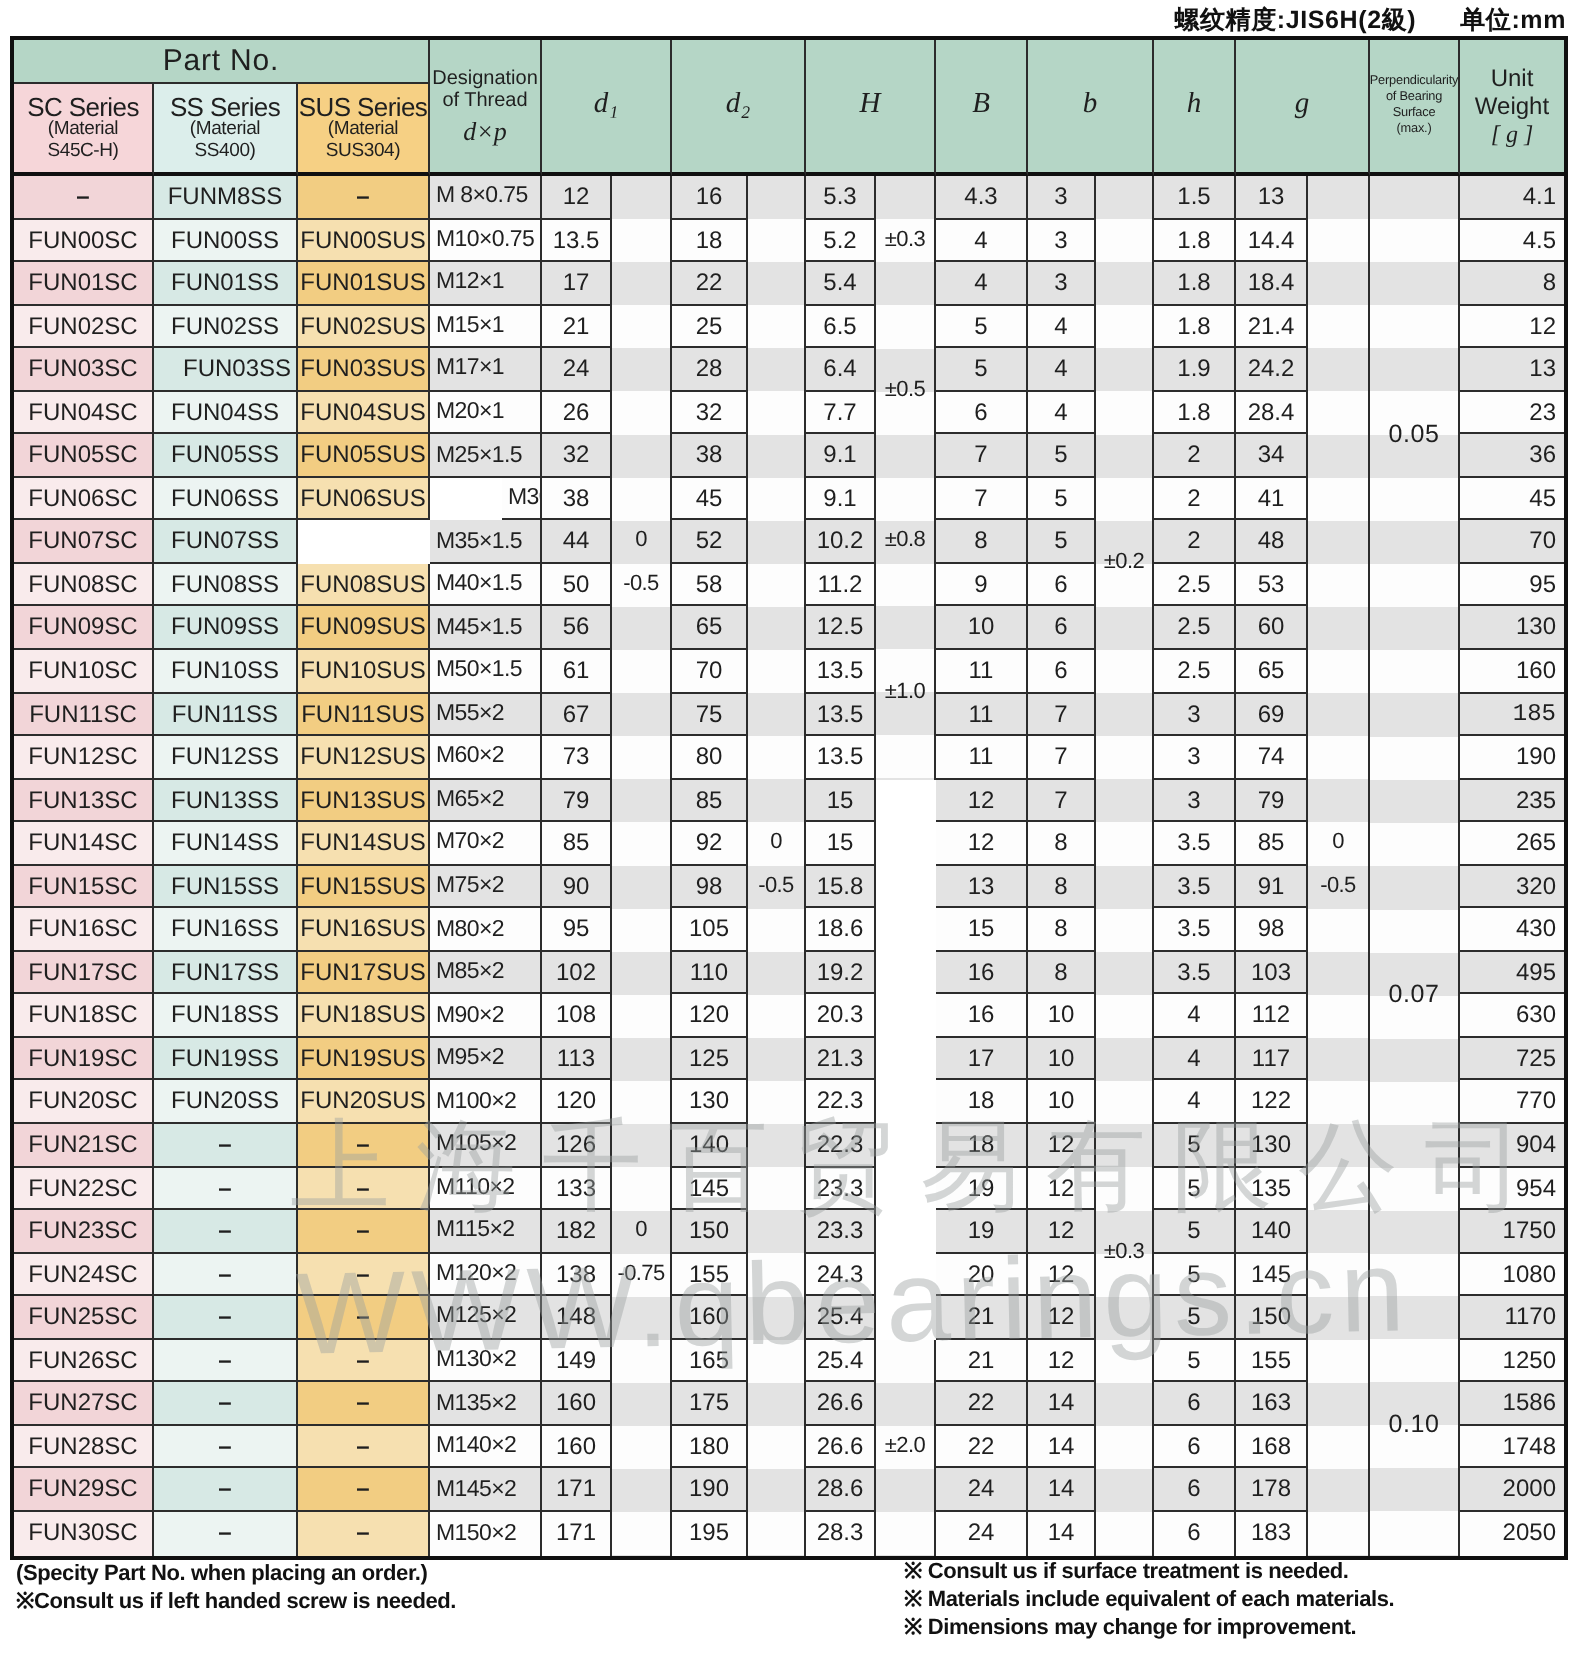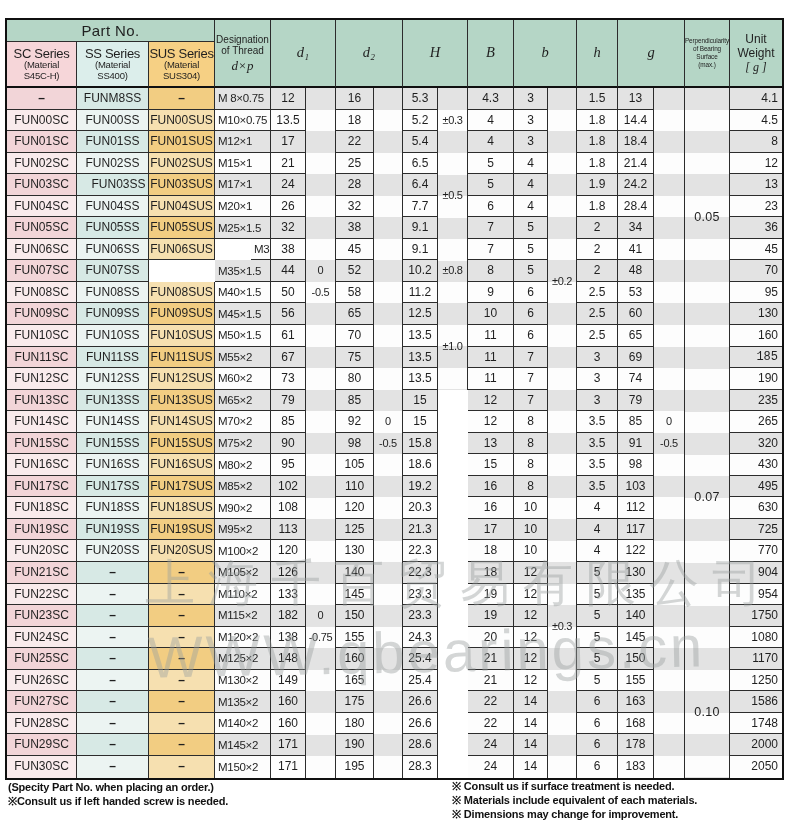--- a/index.html
+++ b/index.html
@@ -76,20 +76,24 @@
   
   .wm { position: absolute; color: #9aa0a0; opacity: .42; pointer-events: none; white-space: nowrap; z-index: 5; }
   #wm1 { left: 145px; top: 550px; font-size: 50px; letter-spacing: 13px; }
   #wm2 { left: 148px; top: 618px; font-size: 58px; letter-spacing: 3px; transform: rotate(-1.2deg); font-family: "Liberation Sans", sans-serif; }
 </style>
 </head>
 <body>
 
 <div id="page">
 
+  <div id="title">
+    <span>螺纹精度:JIS6H(2級)</span>
+    <span>单位:mm</span>
+  </div>
 
   <div id="tbl">
 
     <div class="cell hd hd-partno" style="grid-column:1/4;grid-row:1">Part No.</div>
 
     <div class="cell sc-h hb2" style="grid-column:1;grid-row:2">
       <div class="ser">SC Series</div>
       <div class="mat">(Material
 S45C-H)</div>
     </div>
@@ -527,20 +531,23 @@
       </div>
       <div class="cell mg mg-even" style="grid-area: 6 / 10 / 10;">
         <div class="tol-line">±0.5</div>
       </div>
       <div class="cell mg mg-even" style="grid-area: 10 / 10 / 13;">
         <div class="tol-line">±0.8</div>
       </div>
       <div class="cell mg mg-odd" style="grid-area: 13 / 10 / 17;">
         <div class="tol-line">±1.0</div>
       </div>
+      <div class="cell mg mg-even" style="grid-area: 30 / 10 / 35;">
+        <div class="tol-line">±2.0</div>
+      </div>
       <div class="cell mg mg-odd" style="grid-area: 3 / 13 / 21;">
         <div class="tol-line">±0.2</div>
       </div>
       <div class="cell mg mg-odd" style="grid-area: 21 / 13 / 35;">
         <div class="tol-line">±0.3</div>
       </div>
       <div class="cell mg mg-odd" style="grid-area: 3 / 16 / 35;">
         <div class="tol-line">0</div>
         <div class="tol-line">-0.5</div>
       </div>

